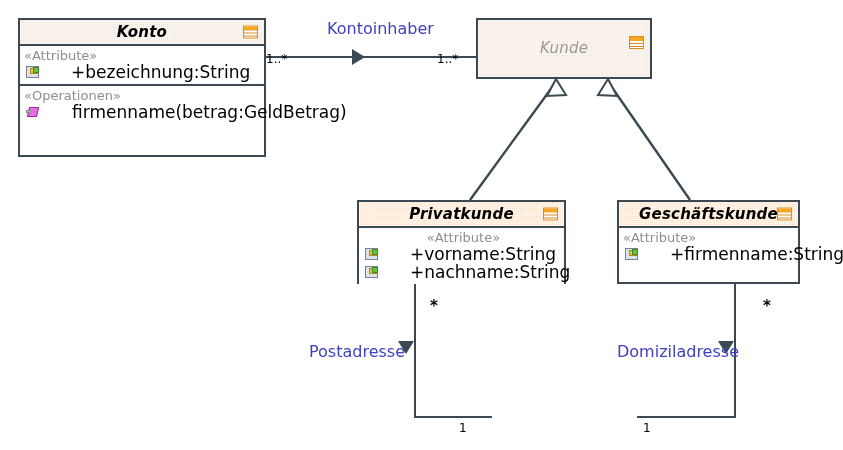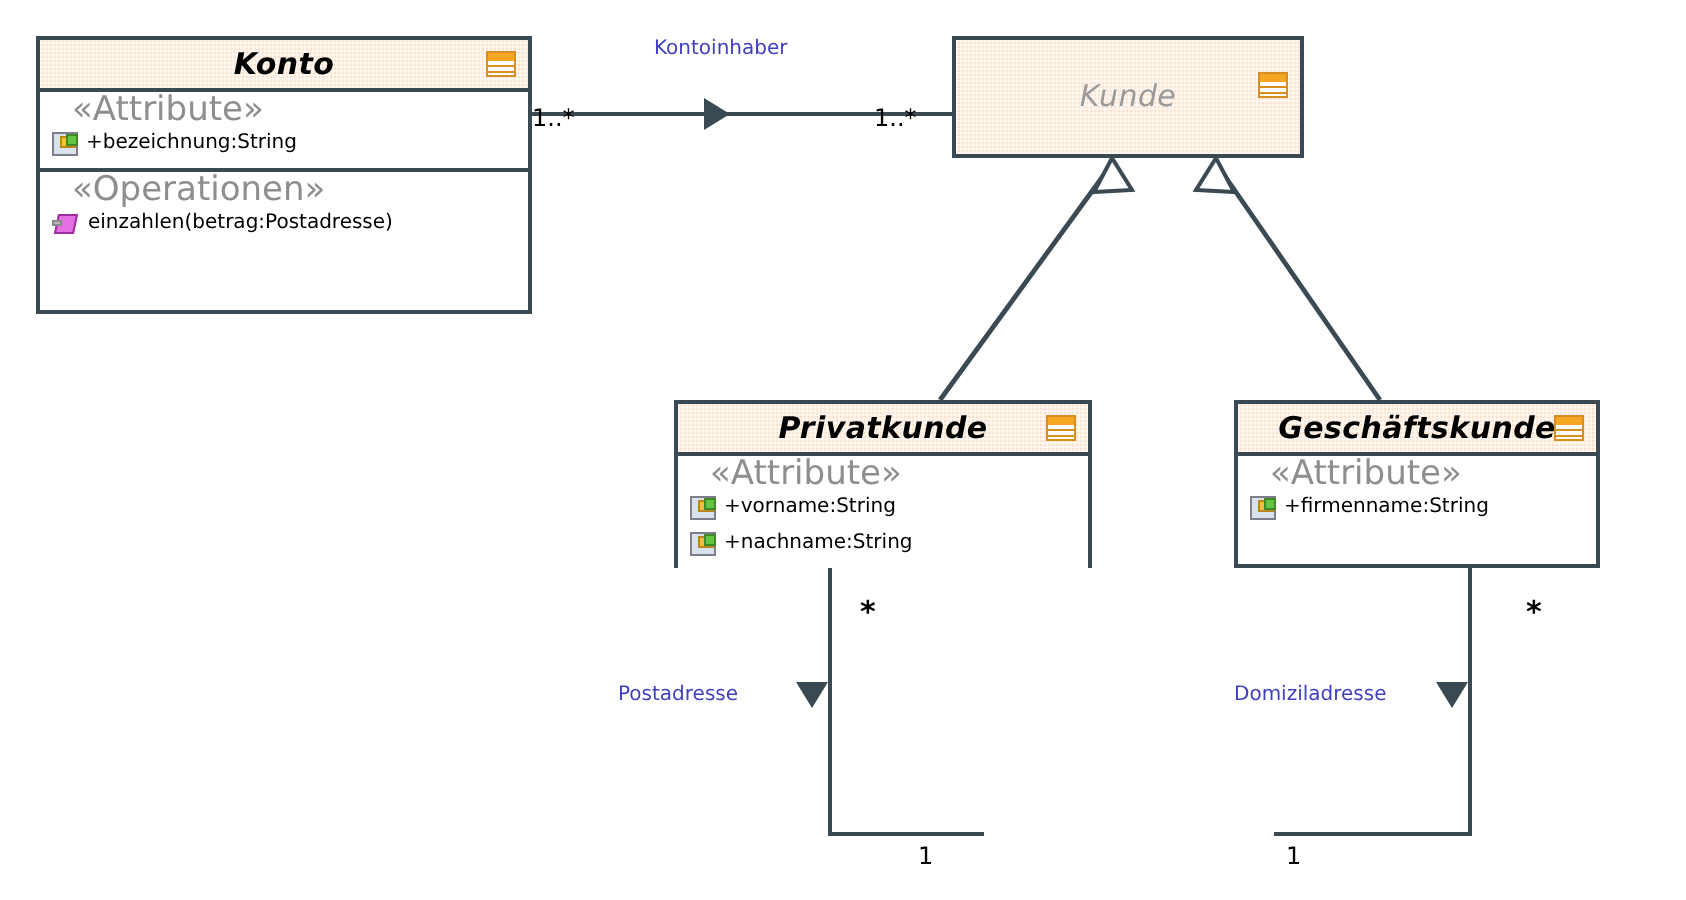--- a/index.html
+++ b/index.html
@@ -53,34 +53,35 @@
   }
   .uml-section {
     position: relative;
     box-sizing: border-box;
     padding: 2px 0 3px 0;
     border-bottom: 2px solid #3b4a52;
     background: #ffffff;
   }
   .uml-section.last { border-bottom: none; }
   .stereotype {
-    font-size: 17px;
+    font-size: 13px;
     color: #8e8e8e;
-    padding-left: 16px;
+    padding-left: 4px;
     line-height: 15px;
     white-space: nowrap;
   }
   .member {
-    font-size: 10px;
+    font-size: 17px;
     color: #000000;
     line-height: 18px;
     padding-left: 6px;
     display: flex;
     align-items: center;
     white-space: nowrap;
+    gap: 28px;
   }
   .member-text { margin-left: 4px; }
 
   
   .class-icon {
     position: absolute;
     right: 6px;
     top: 50%;
     transform: translateY(-50%);
     width: 15px;
@@ -179,21 +180,21 @@
     left: 0; top: 0;
     width: 843px;
     height: 450px;
     z-index: 2;
     pointer-events: none;
   }
 
   
   .assoc-label {
     position: absolute;
-    font-size: 10px;
+    font-size: 16px;
     color: #4040c0;
     white-space: nowrap;
     z-index: 6;
   }
   .mult-label {
     position: absolute;
     font-size: 12px;
     color: #000000;
     white-space: nowrap;
     z-index: 6;
@@ -266,33 +267,33 @@
       <div class="stereotype">«Attribute»</div>
       <div class="member">
         <span class="attr-icon"></span>
         <span class="member-text">+bezeichnung:String</span>
       </div>
     </div>
     <div class="uml-section last">
       <div class="stereotype">«Operationen»</div>
       <div class="member">
         <span class="op-icon"></span>
-        <span class="member-text">einzahlen(betrag:Postadresse)</span>
+        <span class="member-text">firmenname(betrag:GeldBetrag)</span>
       </div>
     </div>
   </div>
 
   <div class="uml-class" style="left:476px; top:18px; width:176px; height:61px;">
     <div class="uml-header noborder" style="height:100%;">
       <span class="uml-title abstract">Kunde</span>
       <span class="class-icon" style="top:16px; transform:none;"></span>
     </div>
   </div>
 
-  <div class="uml-class" style="left:337px; top:200px; width:209px; height:84px;">
+  <div class="uml-class" style="left:357px; top:200px; width:209px; height:84px;text-align:center;">
     <div class="uml-header">
       <span class="uml-title">Privatkunde</span>
       <span class="class-icon"></span>
     </div>
     <div class="uml-section last">
       <div class="stereotype">«Attribute»</div>
       <div class="member">
         <span class="attr-icon"></span>
         <span class="member-text">+vorname:String</span>
       </div>

